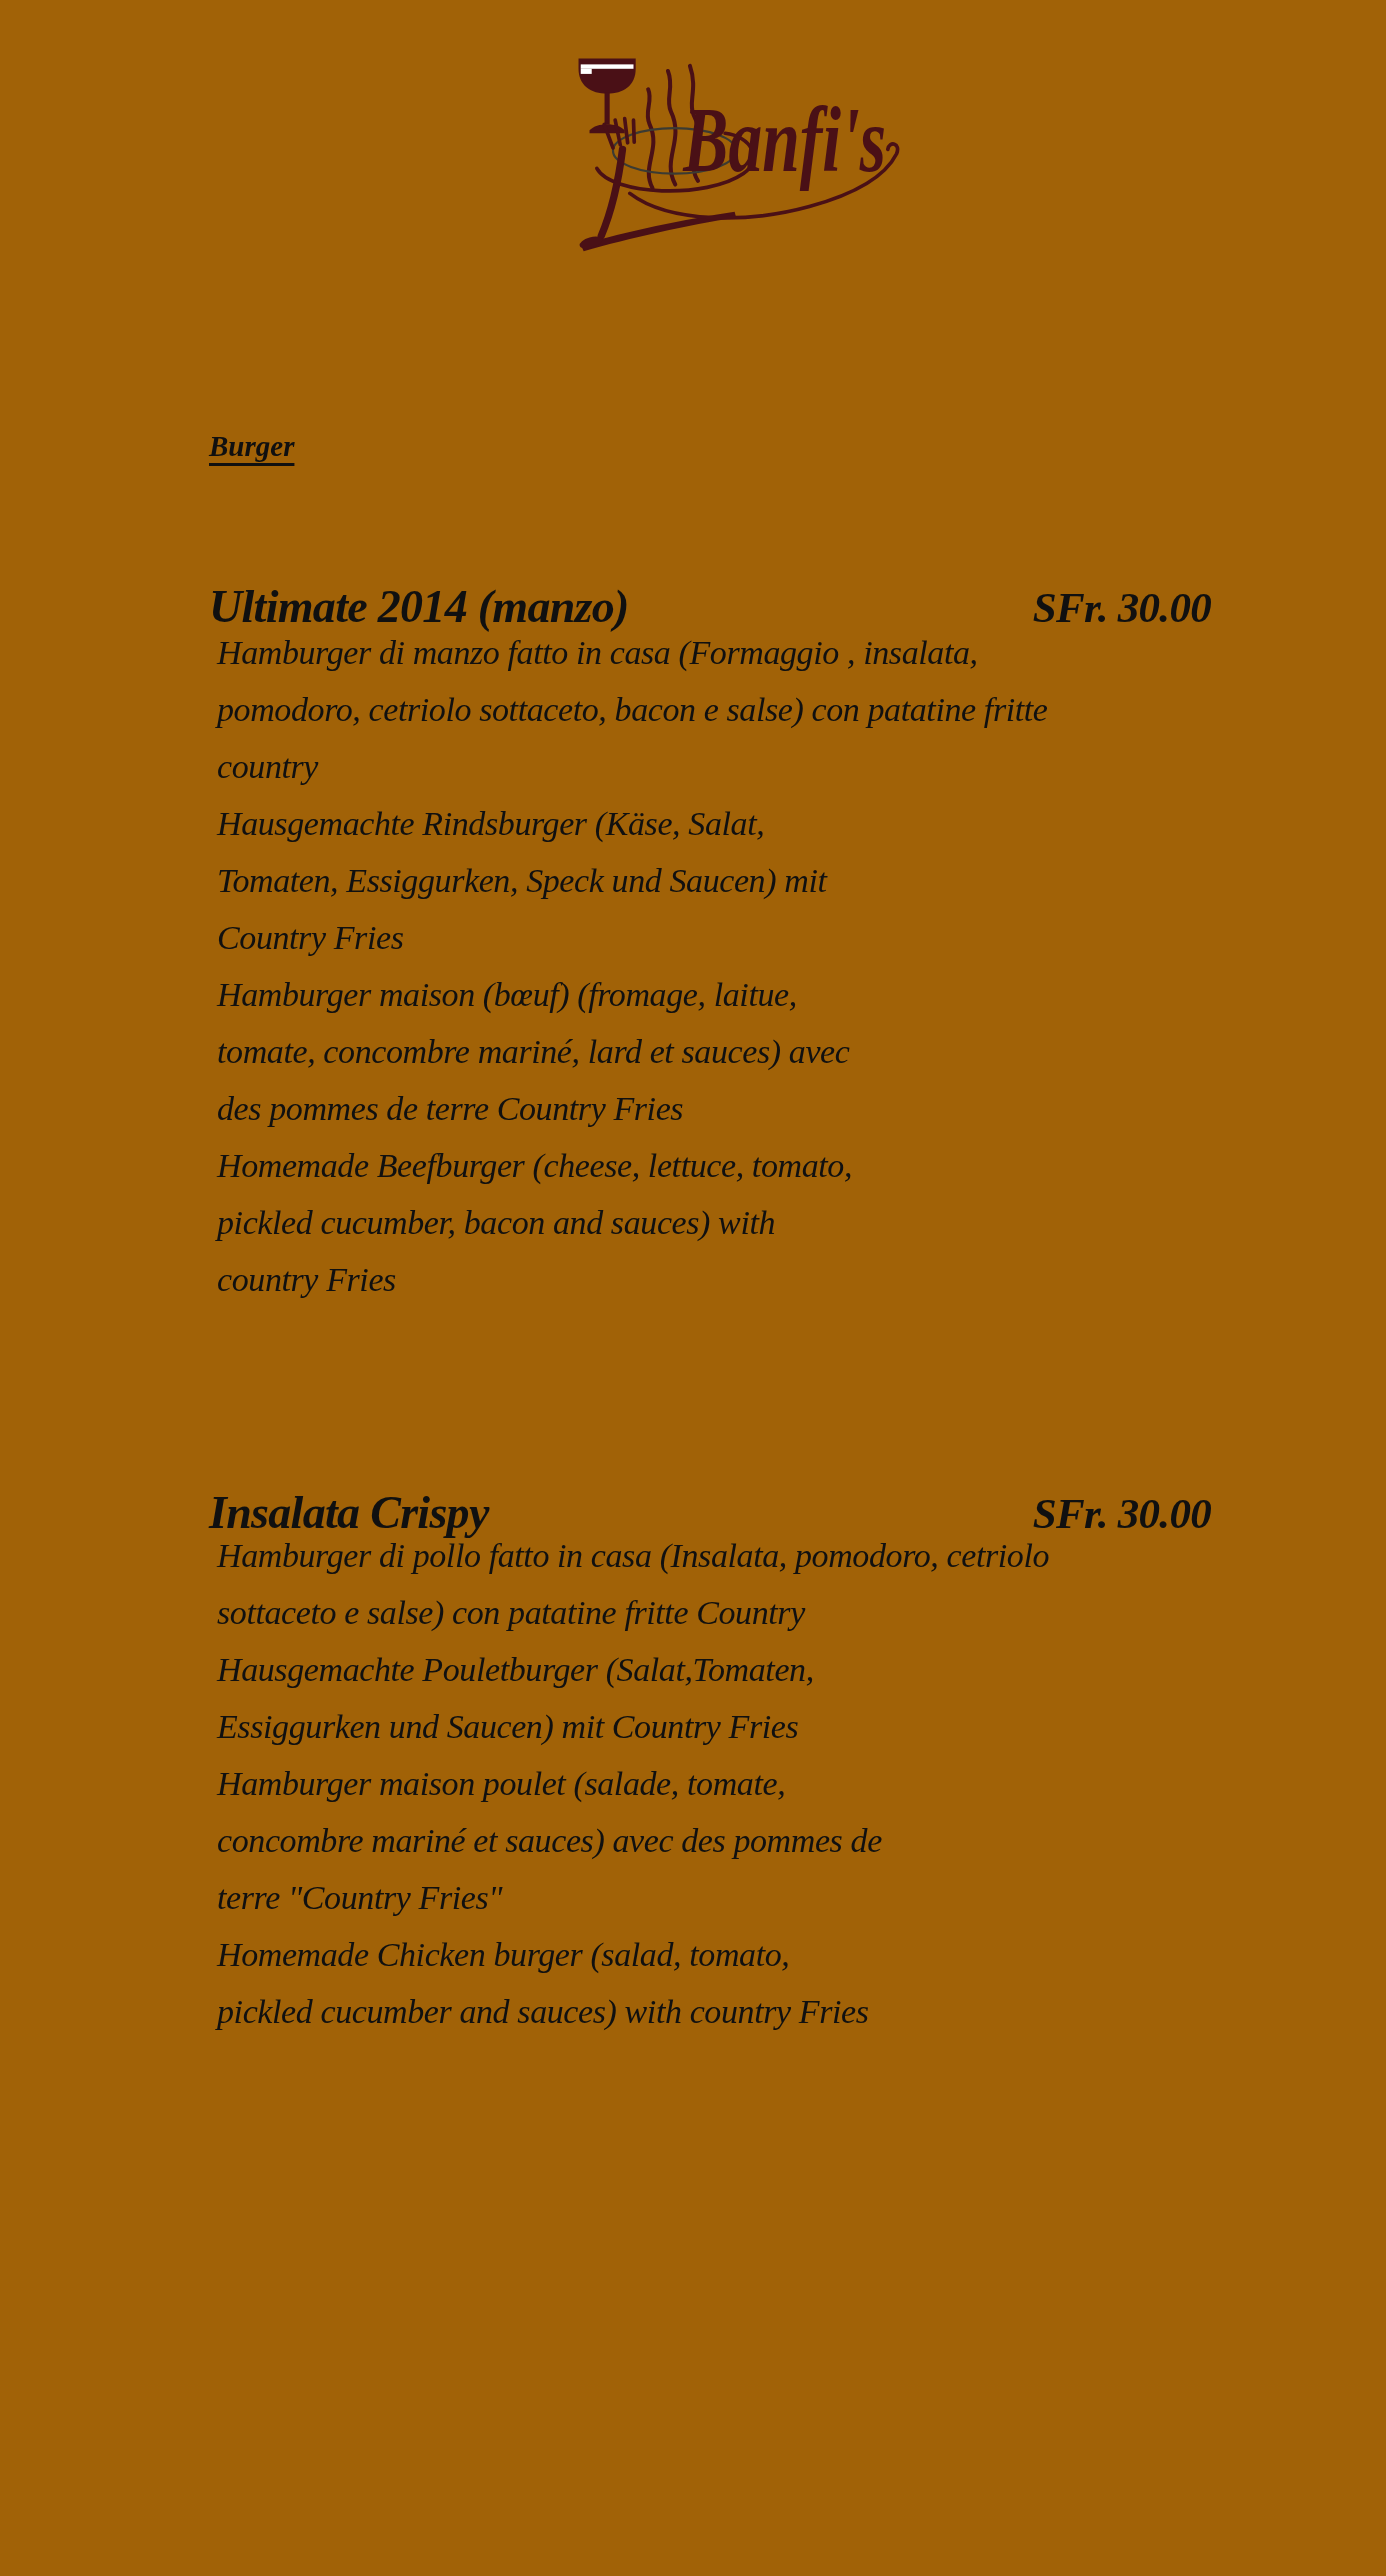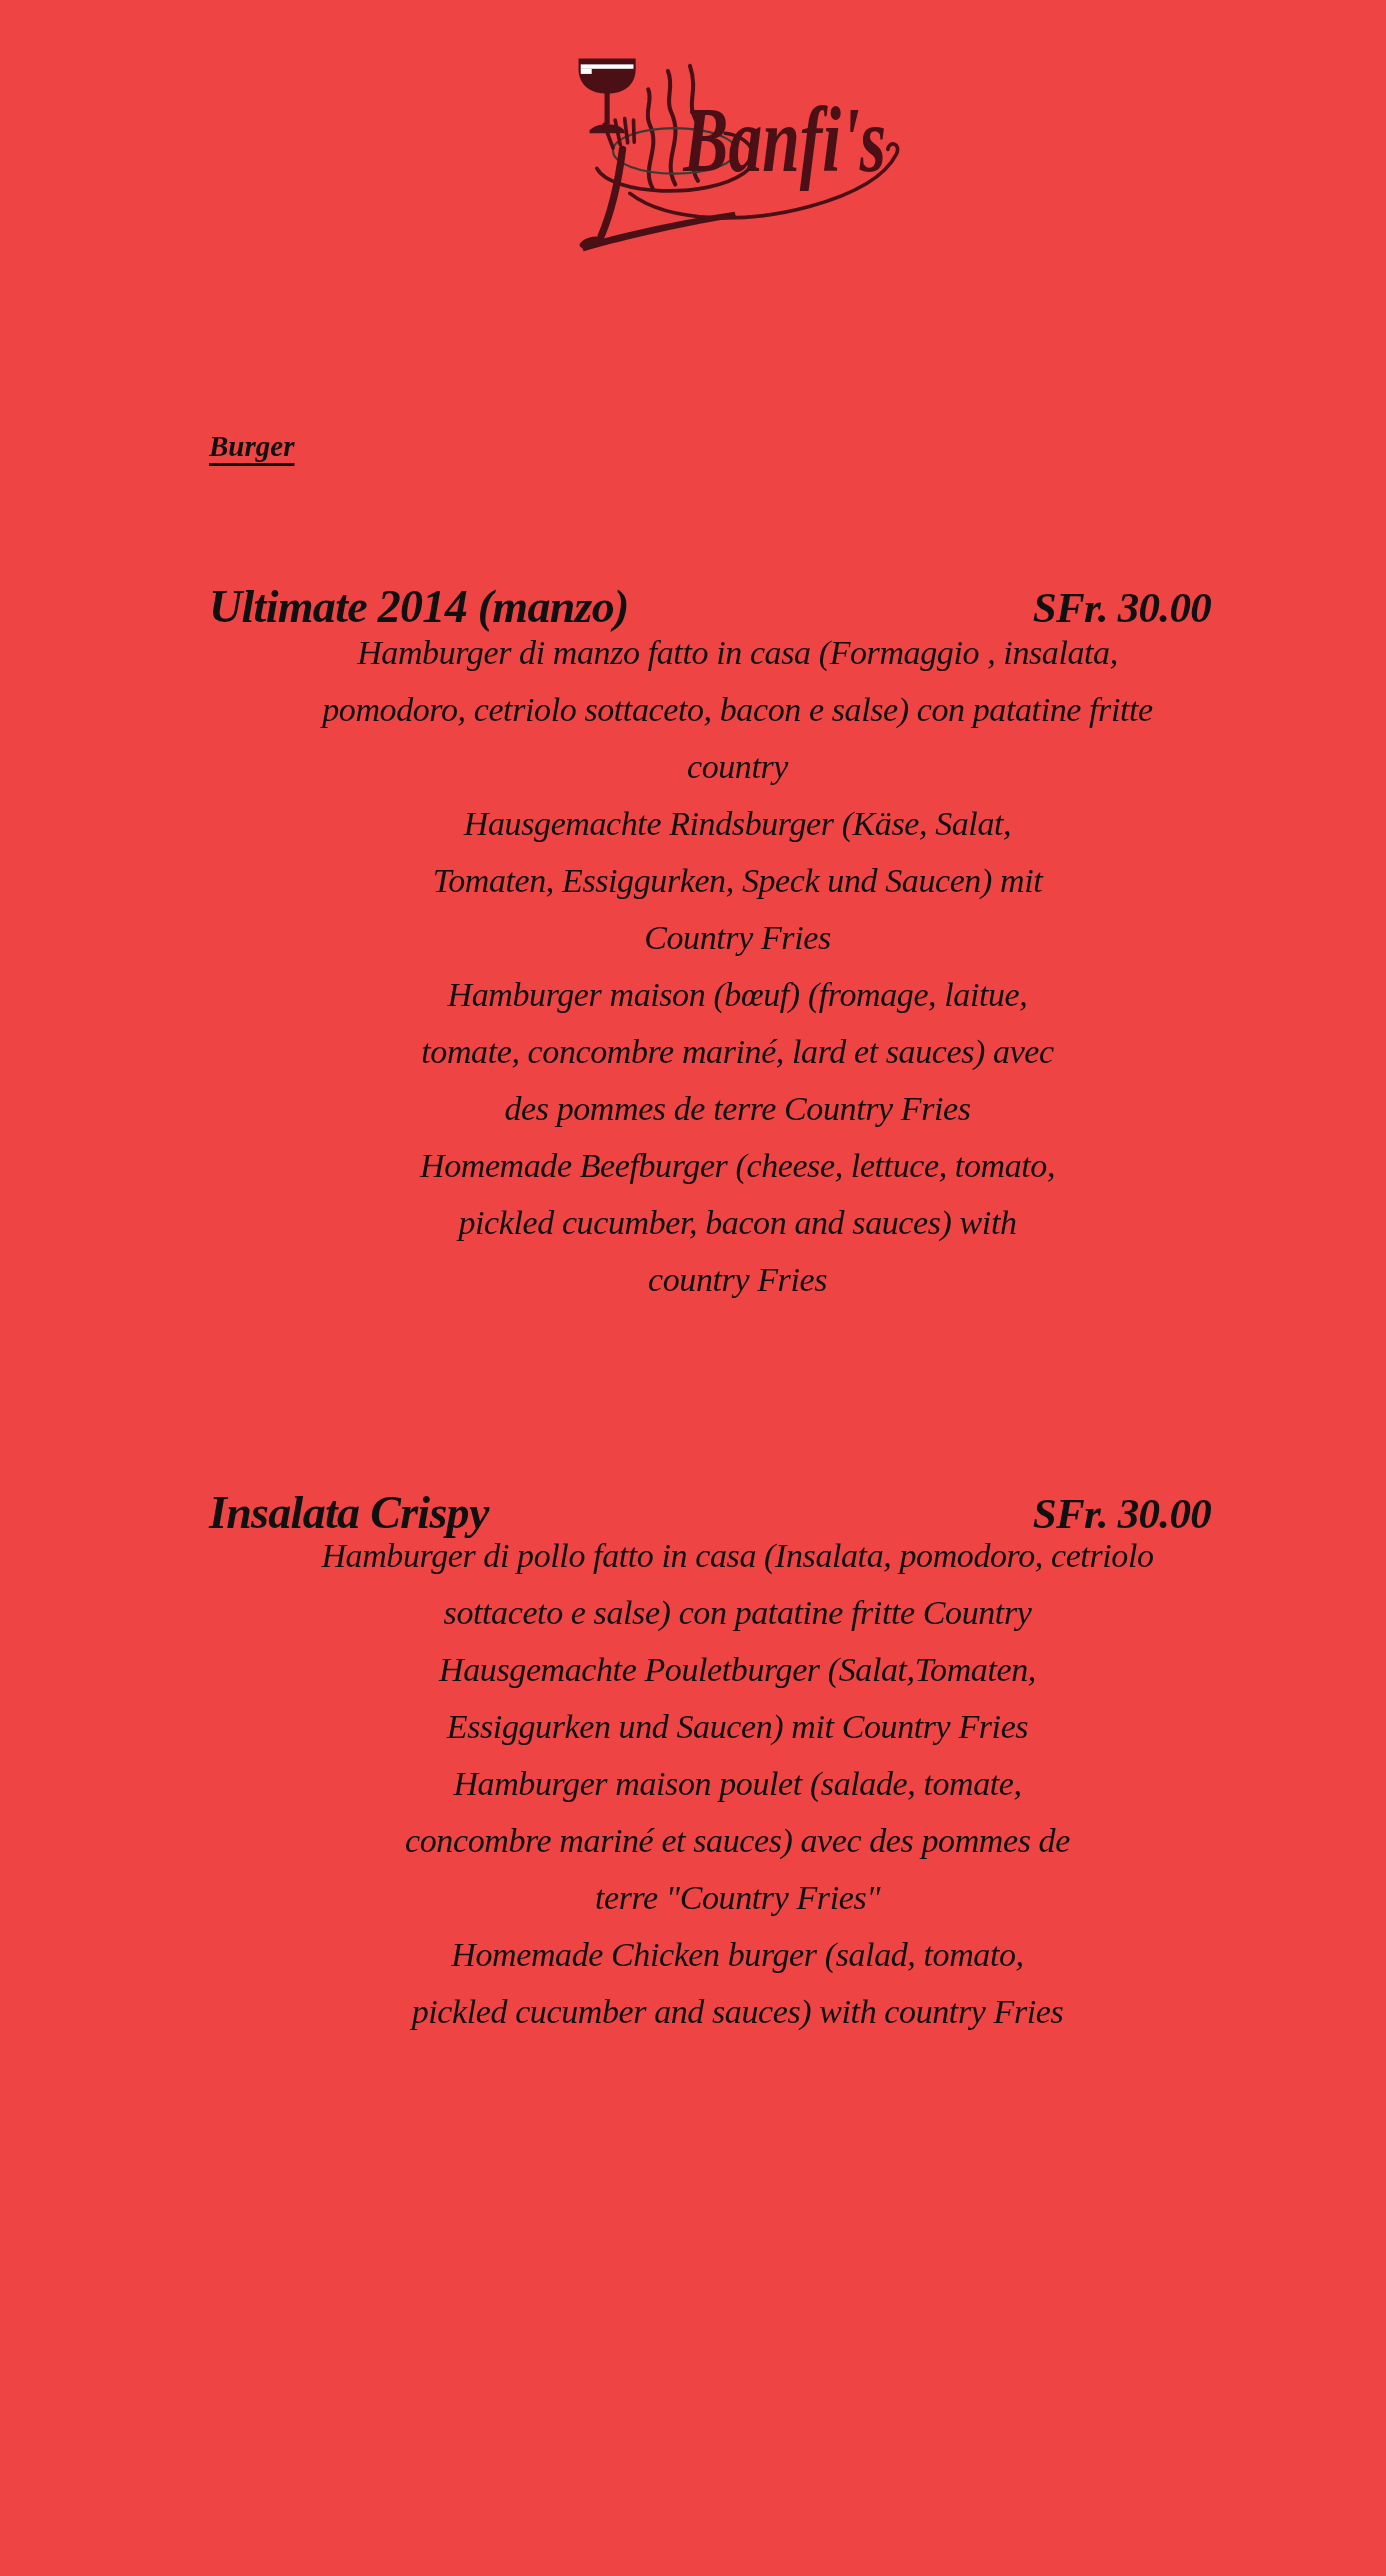--- a/index.html
+++ b/index.html
@@ -1,25 +1,24 @@
 <!DOCTYPE html>
 <html style="font-size:11.7px"><head>
 <meta charset="utf-8">
 <style>
   html,body { margin:0; padding:0; background:#ffffff; }
   .page {
     position:relative;
     width:1386px;
     height:2576px;
-    background:#ef4444;
+    background:#a16207;
     font-family:"Liberation Serif","DejaVu Serif",serif;
     font-style:italic;
     color:#101010;
     overflow:hidden;
-    text-align:center;
   }
   .logo {
     position:absolute;
     left:567px;
     top:38px;
     width:347px;
     height:214px;
   }
   .section-heading {
     position:absolute;
@@ -50,21 +49,21 @@
   .item-head .item-price {
     font-size:43px;
     font-weight:700;
     letter-spacing:-0.7px;
     margin-top:30px;
   }
   .item-head.item-1 { top:556px; }
   .item-head.item-2 { top:1462px; }
   .item-desc {
     position:absolute;
-    left:209px;
+    left:217px;
     width:1057px;
     font-size:34px;
     line-height:57px;
     letter-spacing:-0.4px;
     white-space:pre;
   }
   .item-desc.item-1 { top:624px; }
   .item-desc.item-2 { top:1527px; }
 </style>
 </head>

